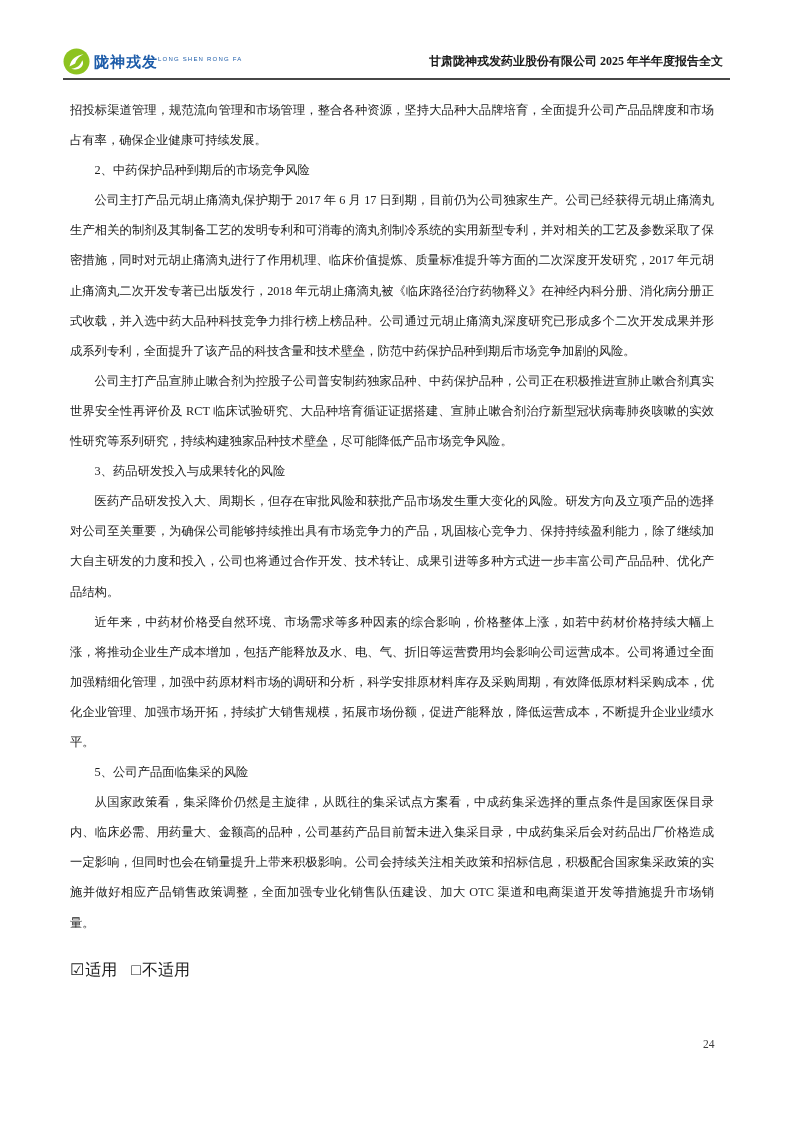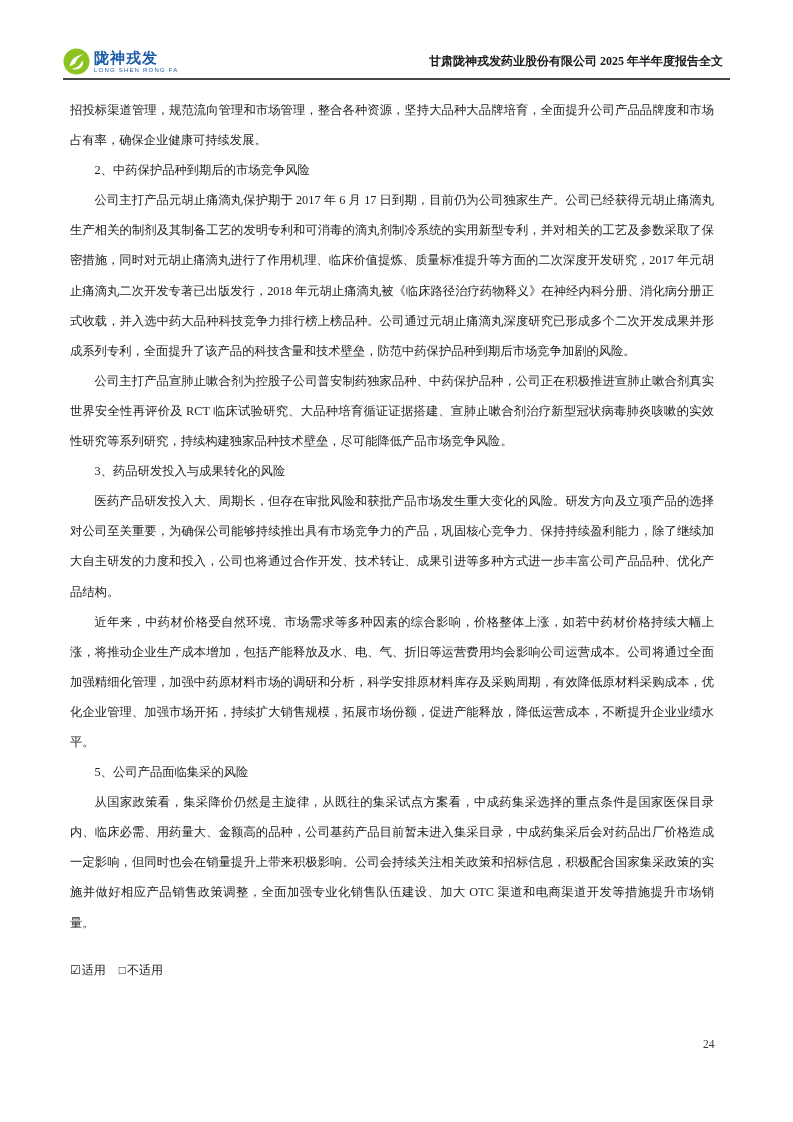--- a/index.html
+++ b/index.html
@@ -12,21 +12,21 @@
     font-family:"Liberation Serif","DejaVu Serif",serif;
     color:#1c1c1c;
   }
   
   .header{
     position:absolute;left:63px;right:63px;top:44px;height:34px;
     display:flex;justify-content:space-between;align-items:center;
   }
   .logo{display:flex;align-items:center;gap:4px;}
   .logo-mark svg{display:block;}
-  .logo-texts{display:flex;flex-direction:column;line-height:1;}
+  .logo-texts{display:flex;flex-direction:row;line-height:1;}
   .logo-cn{
     font-family:"Liberation Sans","DejaVu Sans",sans-serif;
     font-weight:bold;font-size:15px;color:#1d5ca9;letter-spacing:1px;
   }
   .logo-en{
     font-family:"Liberation Sans","DejaVu Sans",sans-serif;
     font-size:6px;color:#1d5ca9;letter-spacing:1.2px;margin-top:2px;
   }
   .header-title{font-size:12px;color:#1a1a1a;white-space:nowrap;transform:translateX(-7px);font-weight:bold;}
   .header-rule{
@@ -41,21 +41,21 @@
   }
   .body p{margin:0;text-indent:2em;}
   .body p.continuation{text-indent:0;}
   .section-title{
     margin:14px 0 0 0;
     font-family:"Liberation Sans","DejaVu Sans",sans-serif;
     font-weight:bold;font-size:16px;line-height:26px;
     text-align:left;text-indent:0;color:#000;
   }
   .applicability{
-    margin-top:24px;font-size:12px;line-height:16px;
+    margin-top:24px;font-size:16px;line-height:16px;
     text-align:left;text-indent:0;color:#1c1c1c;
   }
   .applicability .opt{margin-right:10px;}
   .applicability .box{margin-right:1px;}
   
   .page-number{
     position:absolute;top:1038px;left:703px;
     font-size:11.5px;color:#3c3c3c;
   }
 </style>

